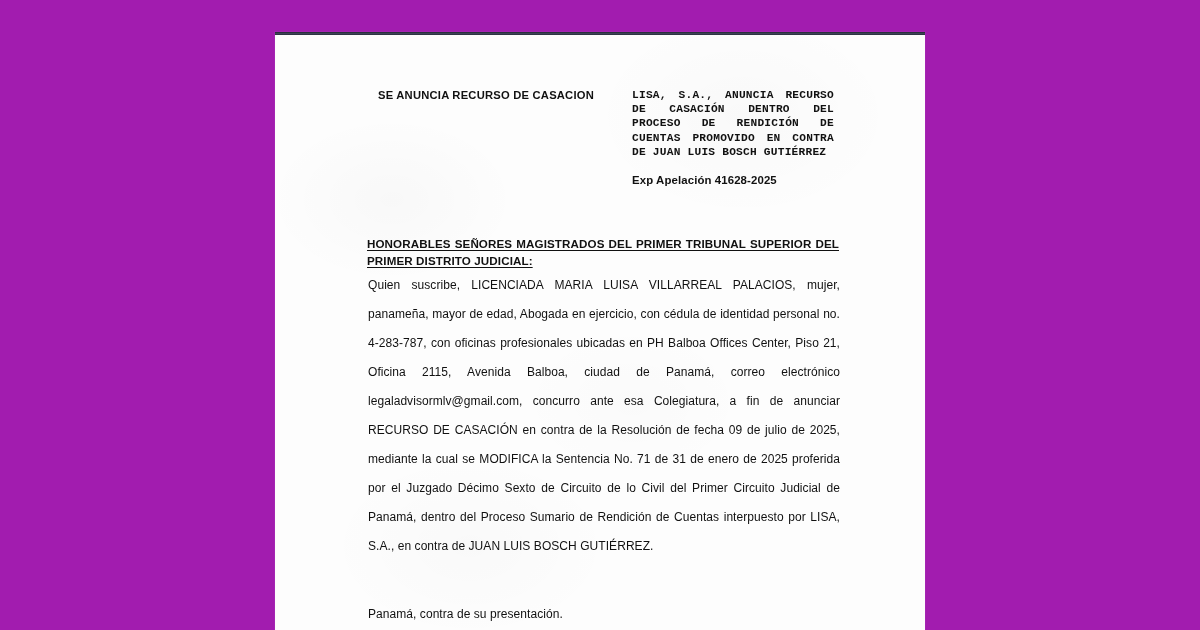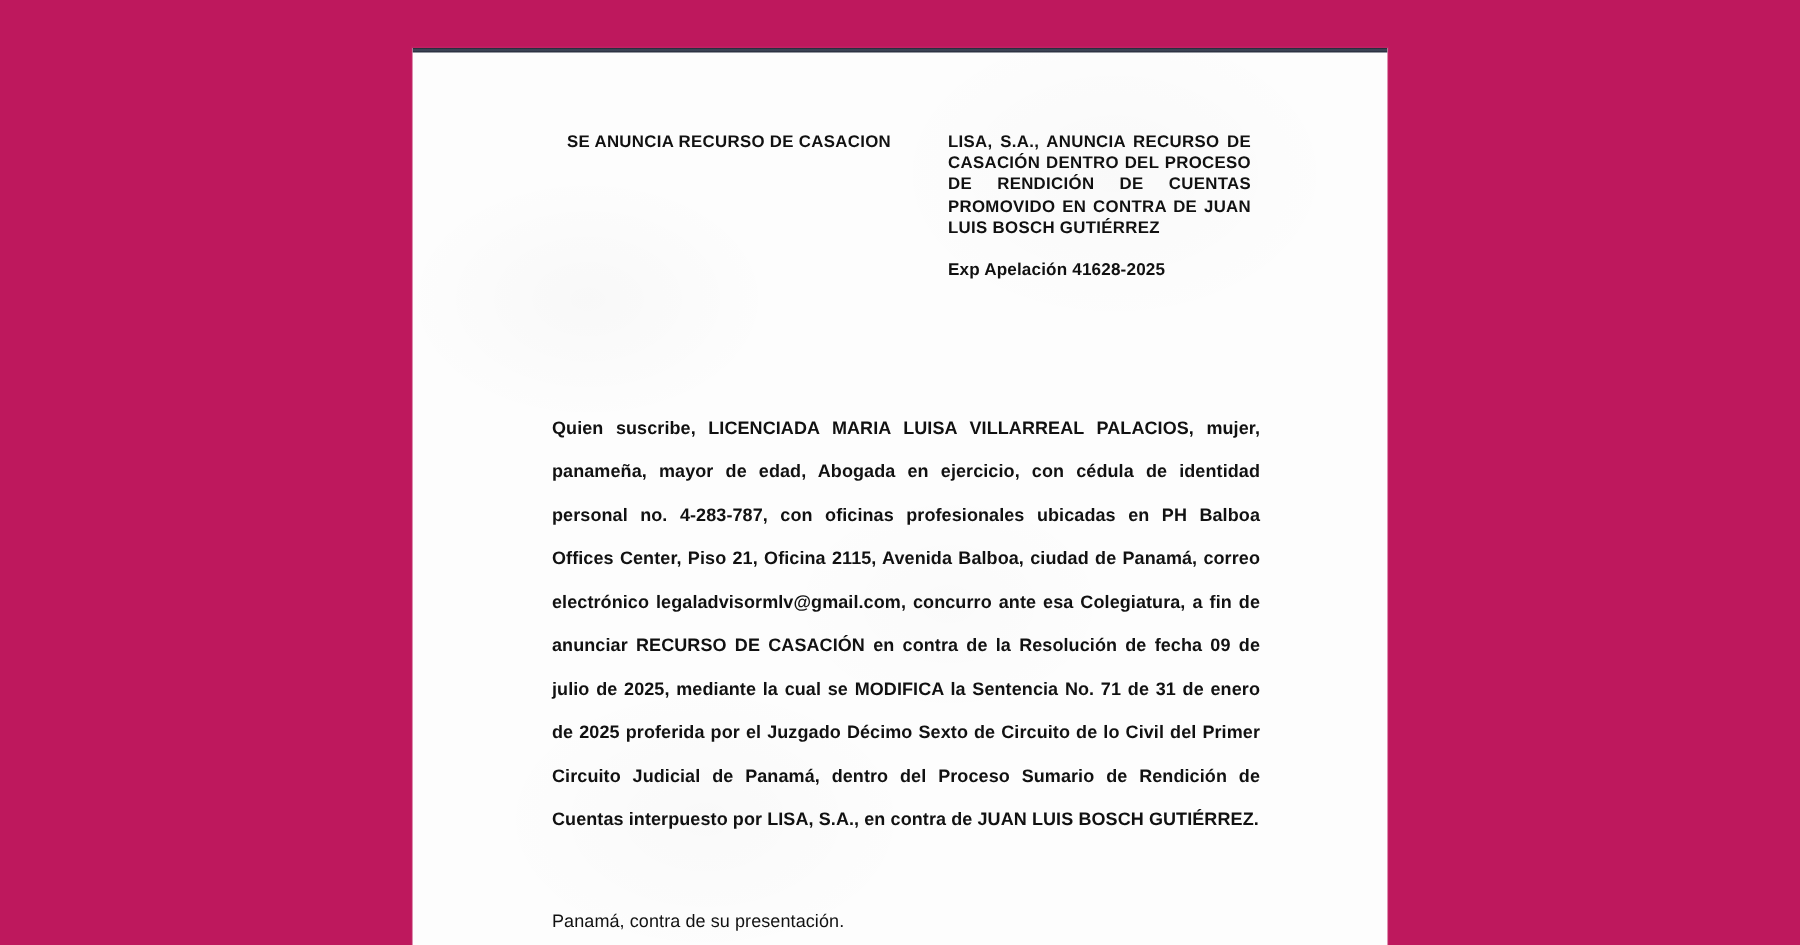--- a/index.html
+++ b/index.html
@@ -11,21 +11,21 @@
     height: 630px;
     background: #151b2b;
     font-family: "Liberation Sans", sans-serif;
     overflow: hidden;
   }
 
   .viewer {
     position: relative;
     width: 1200px;
     height: 630px;
-    background: #be185d;
+    background: #a21caf;
   }
 
   
   .page {
     position: absolute;
     left: 275px;
     top: 32px;
     width: 650px;
     height: 598px;
     background: #fdfdfd;
@@ -90,20 +90,21 @@
   }
   .hdr-right {
     flex: 1 1 auto;
     padding-left: 27px;
     font-size: 11.2px;
     font-weight: bold;
     line-height: 14.2px;
     text-align: justify;
     text-align-last: left;
     letter-spacing: 0.02em;
+    font-family: Liberation Mono, monospace;
   }
   .exp-line {
     margin-top: 15px;
     margin-left: 254px;
     font-size: 11.4px;
     font-weight: bold;
     letter-spacing: 0.01em;
   }
 
   
@@ -132,21 +133,20 @@
     line-height: 29px;
     text-align: justify;
     text-align-last: left;
     letter-spacing: 0.005em;
   }
   .body-copy p {
     margin: 0;
   }
   .body-copy .lastline {
     text-align-last: left;
-    font-weight: bold;
   }
 
   .closing {
     position: absolute;
     left: 93px;
     top: 568px;
     width: 472px;
     font-size: 12px;
     line-height: 29px;
     letter-spacing: 0.005em;
@@ -164,20 +164,21 @@
     <div class="content">
 
       <div class="header-block">
         <div class="header-row">
           <div class="hdr-left">SE ANUNCIA RECURSO DE CASACION</div>
           <div class="hdr-right">LISA, S.A., ANUNCIA RECURSO DE CASACIÓN DENTRO DEL PROCESO DE RENDICIÓN DE CUENTAS PROMOVIDO EN CONTRA DE JUAN LUIS BOSCH GUTIÉRREZ</div>
         </div>
         <div class="exp-line">Exp Apelación 41628-2025</div>
       </div>
 
+      <div class="salutation">HONORABLES SEÑORES MAGISTRADOS DEL PRIMER TRIBUNAL SUPERIOR DEL PRIMER DISTRITO JUDICIAL:</div>
 
       <div class="body-copy">
         <p class="lastline">Quien suscribe, LICENCIADA MARIA LUISA VILLARREAL PALACIOS, mujer, panameña, mayor de edad, Abogada en ejercicio, con cédula de identidad personal no. 4-283-787, con oficinas profesionales ubicadas en PH Balboa Offices Center, Piso 21, Oficina 2115, Avenida Balboa, ciudad de Panamá, correo electrónico legaladvisormlv@gmail.com, concurro ante esa Colegiatura, a fin de anunciar RECURSO DE CASACIÓN en contra de la Resolución de fecha 09 de julio de 2025, mediante la cual se MODIFICA la Sentencia No. 71 de 31 de enero de 2025 proferida por el Juzgado Décimo Sexto de Circuito de lo Civil del Primer Circuito Judicial de Panamá, dentro del Proceso Sumario de Rendición de Cuentas interpuesto por LISA, S.A., en contra de JUAN LUIS BOSCH GUTIÉRREZ.</p>
       </div>
 
       <div class="closing">Panamá, contra de su presentación.</div>
 
     </div>
   </div>
 </div>

